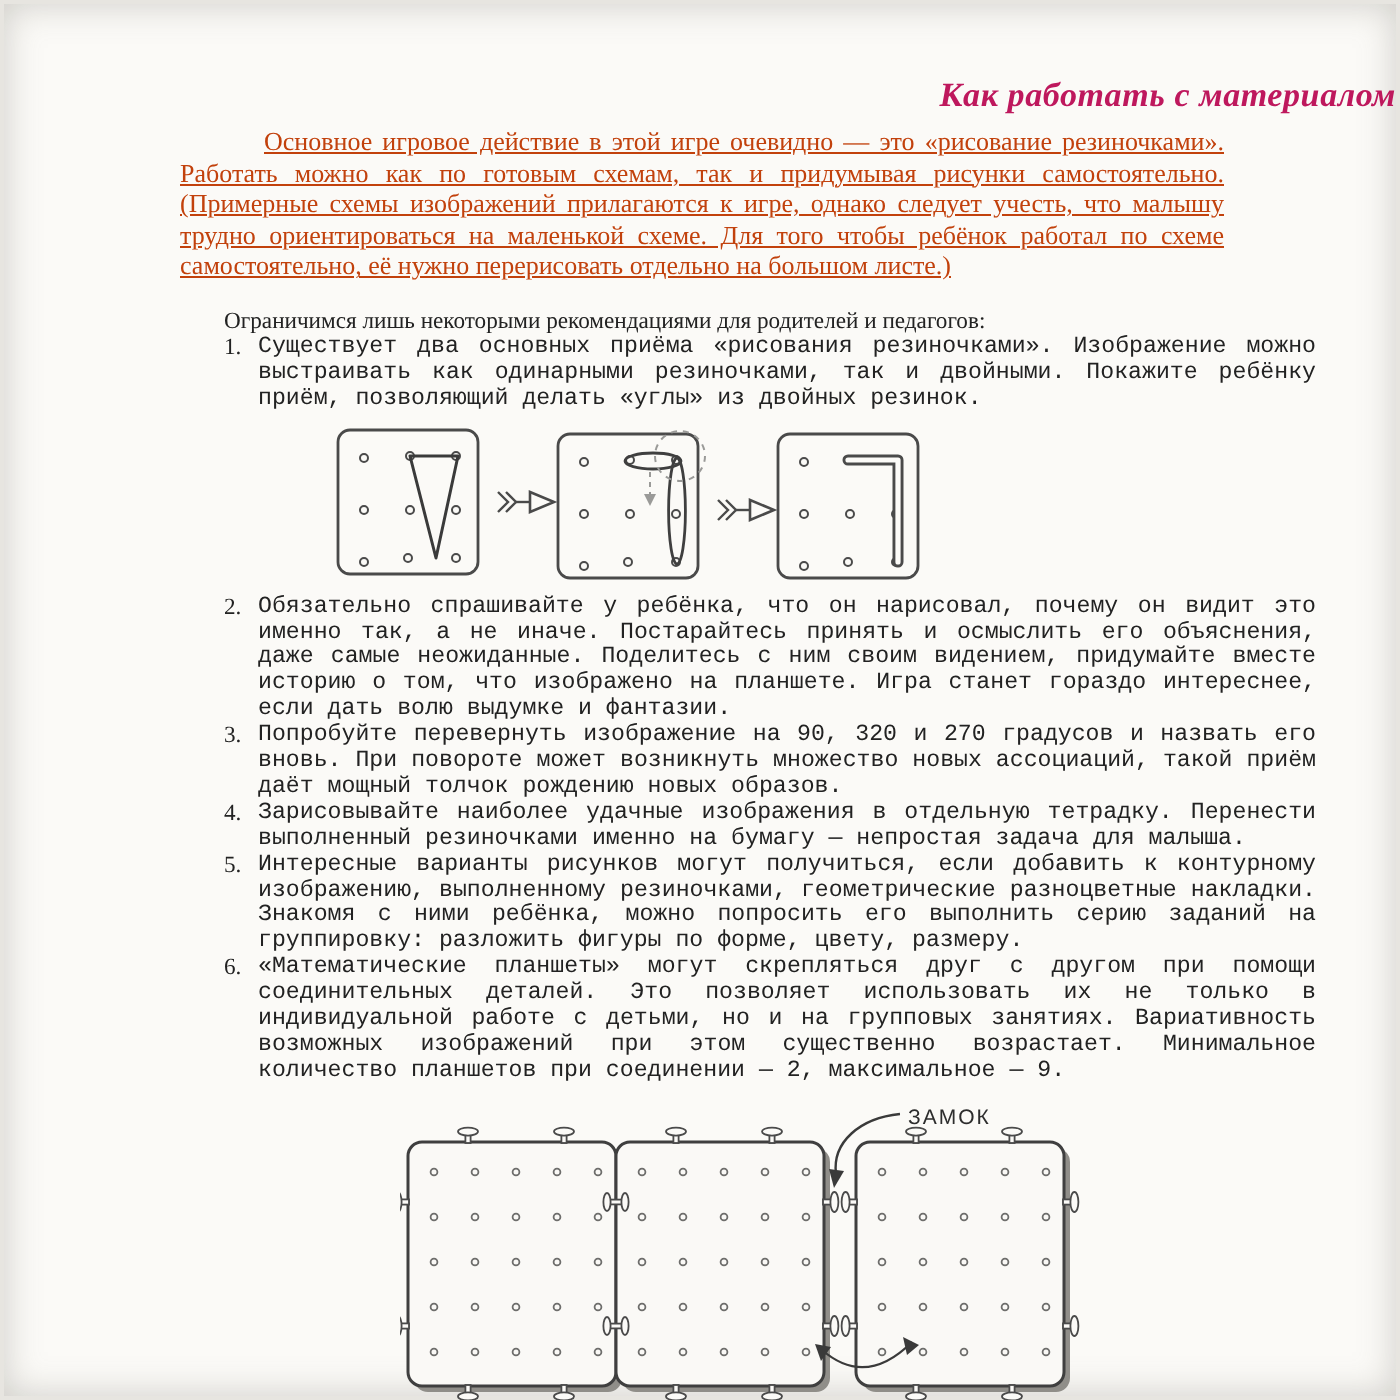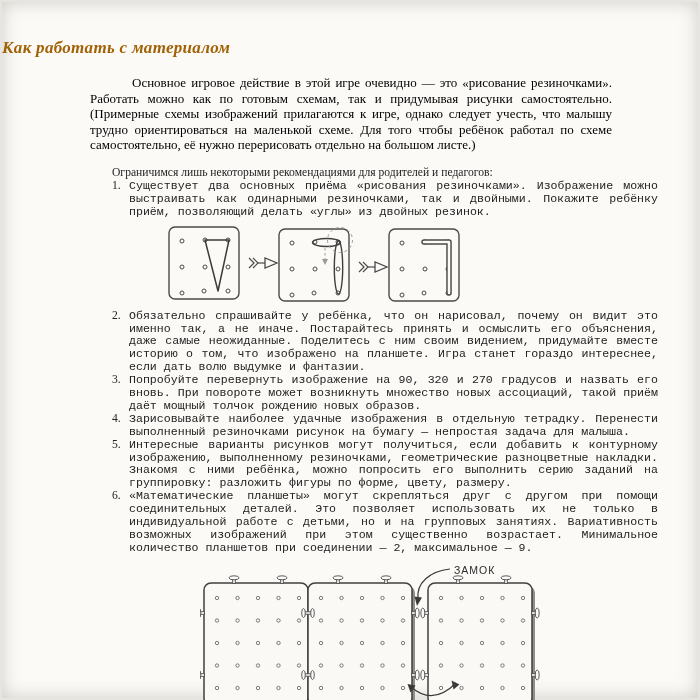--- a/index.html
+++ b/index.html
@@ -11,34 +11,35 @@
     position:relative;
     overflow:hidden;
   }
   .page{
     position:absolute;inset:2px;
     background:#fbfaf7;
     box-shadow:inset 0 0 18px rgba(120,118,110,.35);
   }
   .title{
     margin-top:36px;
-    text-align:left;
+    text-align:right;
     font-size:17px;
     font-weight:bold;
     font-style:italic;
     letter-spacing:.3px;
-    color:#a16207;
+    color:#be185d;
   }
   .intro{
-    margin:17px 86px 0 88px;
+    margin:5px 86px 0 88px;
     font-size:13px;
     line-height:15.6px;
     text-align:justify;
     text-indent:42px;
-    color:#000000;
+    color:#c2410c;
+    text-decoration:underline;
   }
   .recs{
     margin:14px 40px 0 110px;
     font-size:11.6px;
     line-height:12.9px;
     color:#222;
   }
   .recs-heading{ text-align:left; }
   .rec-item{ display:flex; }
   .rec-num{ width:17px; flex:0 0 17px; }
@@ -129,21 +130,21 @@
     <div class="rec-item">
       <span class="rec-num">2.</span>
       <span class="rec-text">Обязательно спрашивайте у ребёнка, что он нарисовал, почему он видит это именно так, а не иначе. Постарайтесь принять и осмыслить его объяснения, даже самые неожиданные. Поделитесь с ним своим видением, придумайте вместе историю о том, что изображено на планшете. Игра станет гораздо интереснее, если дать волю выдумке и фантазии.</span>
     </div>
     <div class="rec-item">
       <span class="rec-num">3.</span>
       <span class="rec-text">Попробуйте перевернуть изображение на 90, 320 и 270 градусов и назвать его вновь. При повороте может возникнуть множество новых ассоциаций, такой приём даёт мощный толчок рождению новых образов.</span>
     </div>
     <div class="rec-item">
       <span class="rec-num">4.</span>
-      <span class="rec-text">Зарисовывайте наиболее удачные изображения в отдельную тетрадку. Перенести выполненный резиночками рисунок на бумагу — непростая задача для малыша.</span>
+      <span class="rec-text">Зарисовывайте наиболее удачные изображения в отдельную тетрадку. Перенести выполненный резиночками именно на бумагу — непростая задача для малыша.</span>
     </div>
     <div class="rec-item">
       <span class="rec-num">5.</span>
       <span class="rec-text">Интересные варианты рисунков могут получиться, если добавить к контурному изображению, выполненному резиночками, геометрические разноцветные накладки. Знакомя с ними ребёнка, можно попросить его выполнить серию заданий на группировку: разложить фигуры по форме, цвету, размеру.</span>
     </div>
     <div class="rec-item">
       <span class="rec-num">6.</span>
       <span class="rec-text">«Математические планшеты» могут скрепляться друг с другом при помощи соединительных деталей. Это позволяет использовать их не только в индивидуальной работе с детьми, но и на групповых занятиях. Вариативность возможных изображений при этом существенно возрастает. Минимальное количество планшетов при соединении — 2, максимальное — 9.</span>
     </div>
   </div>

